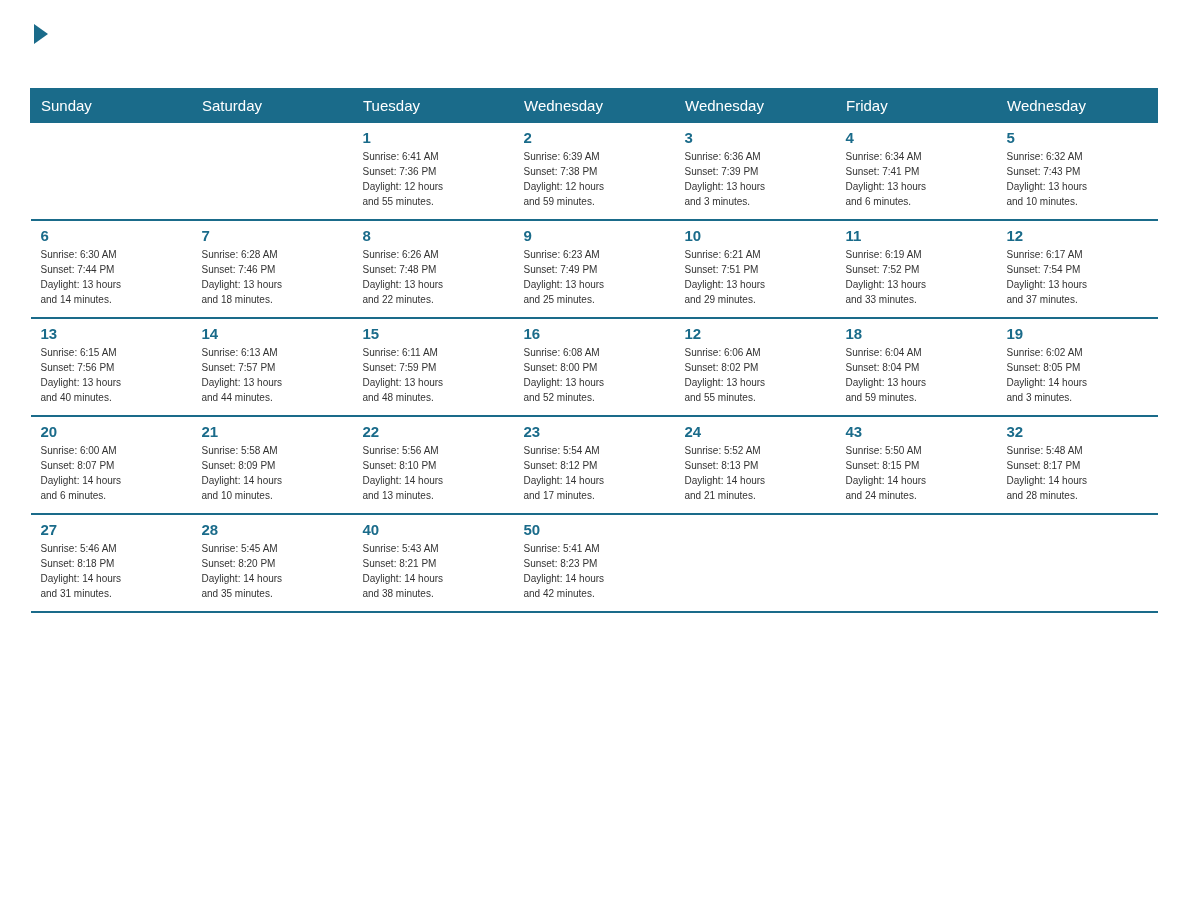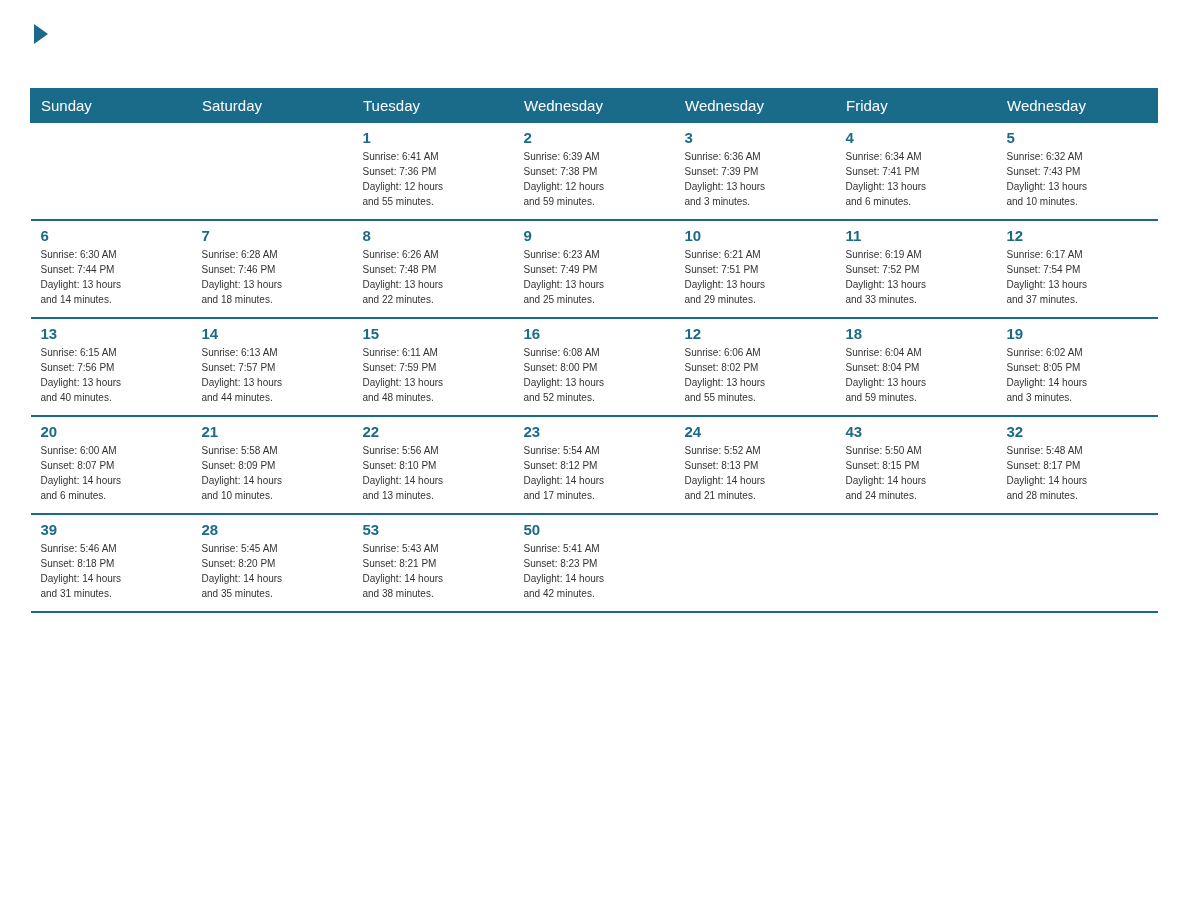--- a/index.html
+++ b/index.html
@@ -244,29 +244,29 @@
           <span class="day-number">43</span>
           <div class="day-info">Sunrise: 5:50 AM<br>Sunset: 8:15 PM<br>Daylight: 14 hours<br>and 24 minutes.</div>
         </td>
         <td>
           <span class="day-number">32</span>
           <div class="day-info">Sunrise: 5:48 AM<br>Sunset: 8:17 PM<br>Daylight: 14 hours<br>and 28 minutes.</div>
         </td>
       </tr>
       <tr>
         <td>
-          <span class="day-number">39</span>
+          <span class="day-number">27</span>
           <div class="day-info">Sunrise: 5:46 AM<br>Sunset: 8:18 PM<br>Daylight: 14 hours<br>and 31 minutes.</div>
         </td>
         <td>
           <span class="day-number">28</span>
           <div class="day-info">Sunrise: 5:45 AM<br>Sunset: 8:20 PM<br>Daylight: 14 hours<br>and 35 minutes.</div>
         </td>
         <td>
-          <span class="day-number">53</span>
+          <span class="day-number">40</span>
           <div class="day-info">Sunrise: 5:43 AM<br>Sunset: 8:21 PM<br>Daylight: 14 hours<br>and 38 minutes.</div>
         </td>
         <td>
           <span class="day-number">50</span>
           <div class="day-info">Sunrise: 5:41 AM<br>Sunset: 8:23 PM<br>Daylight: 14 hours<br>and 42 minutes.</div>
         </td>
         <td></td>
         <td></td>
         <td></td>
       </tr>

